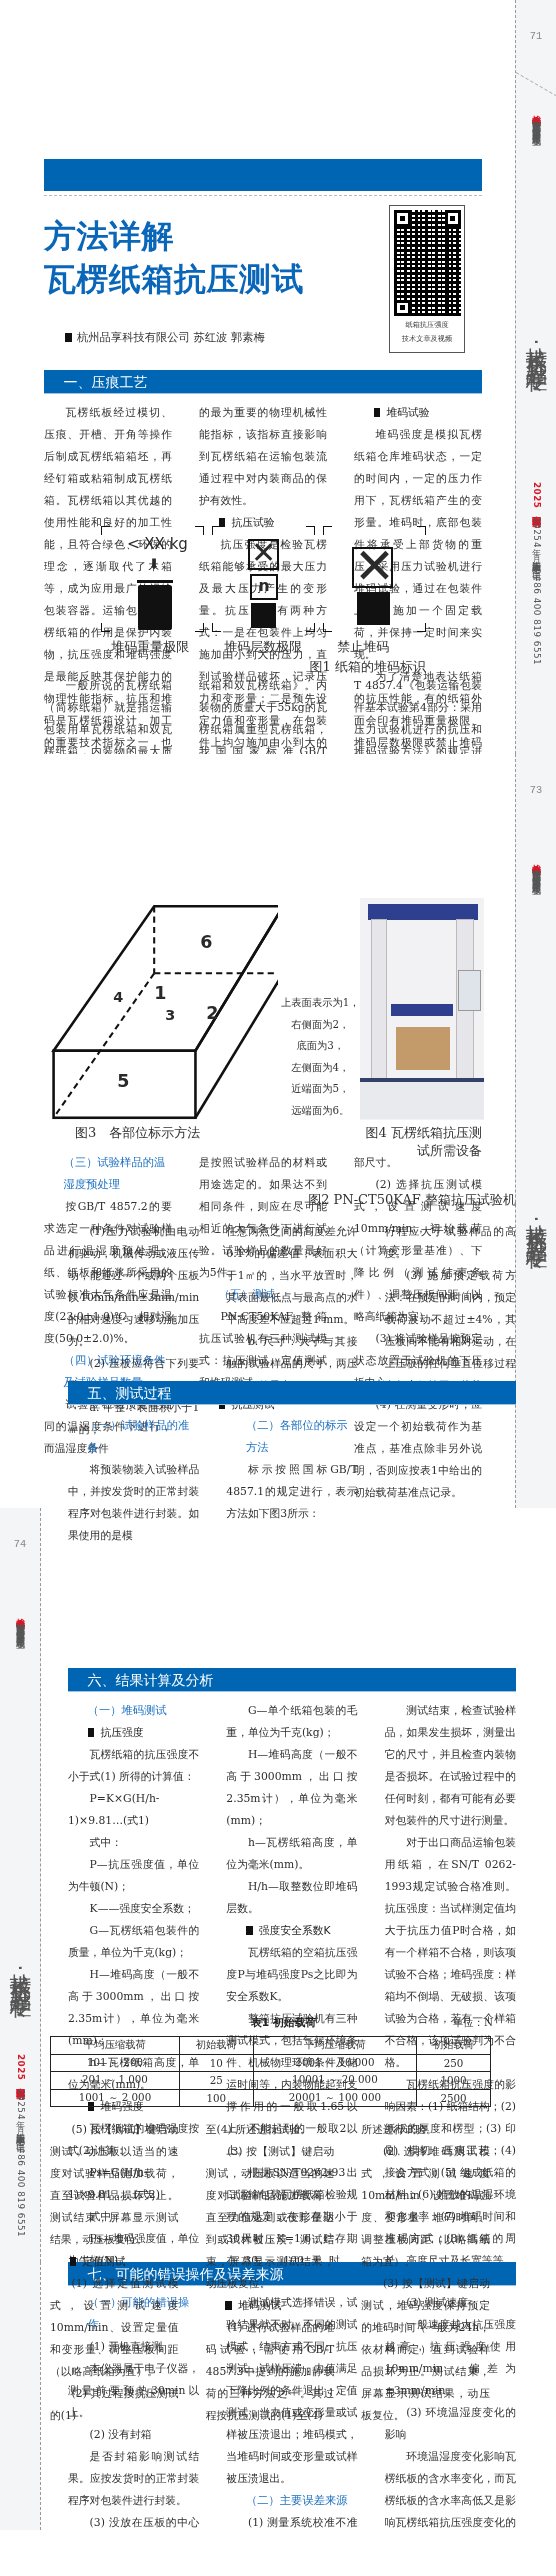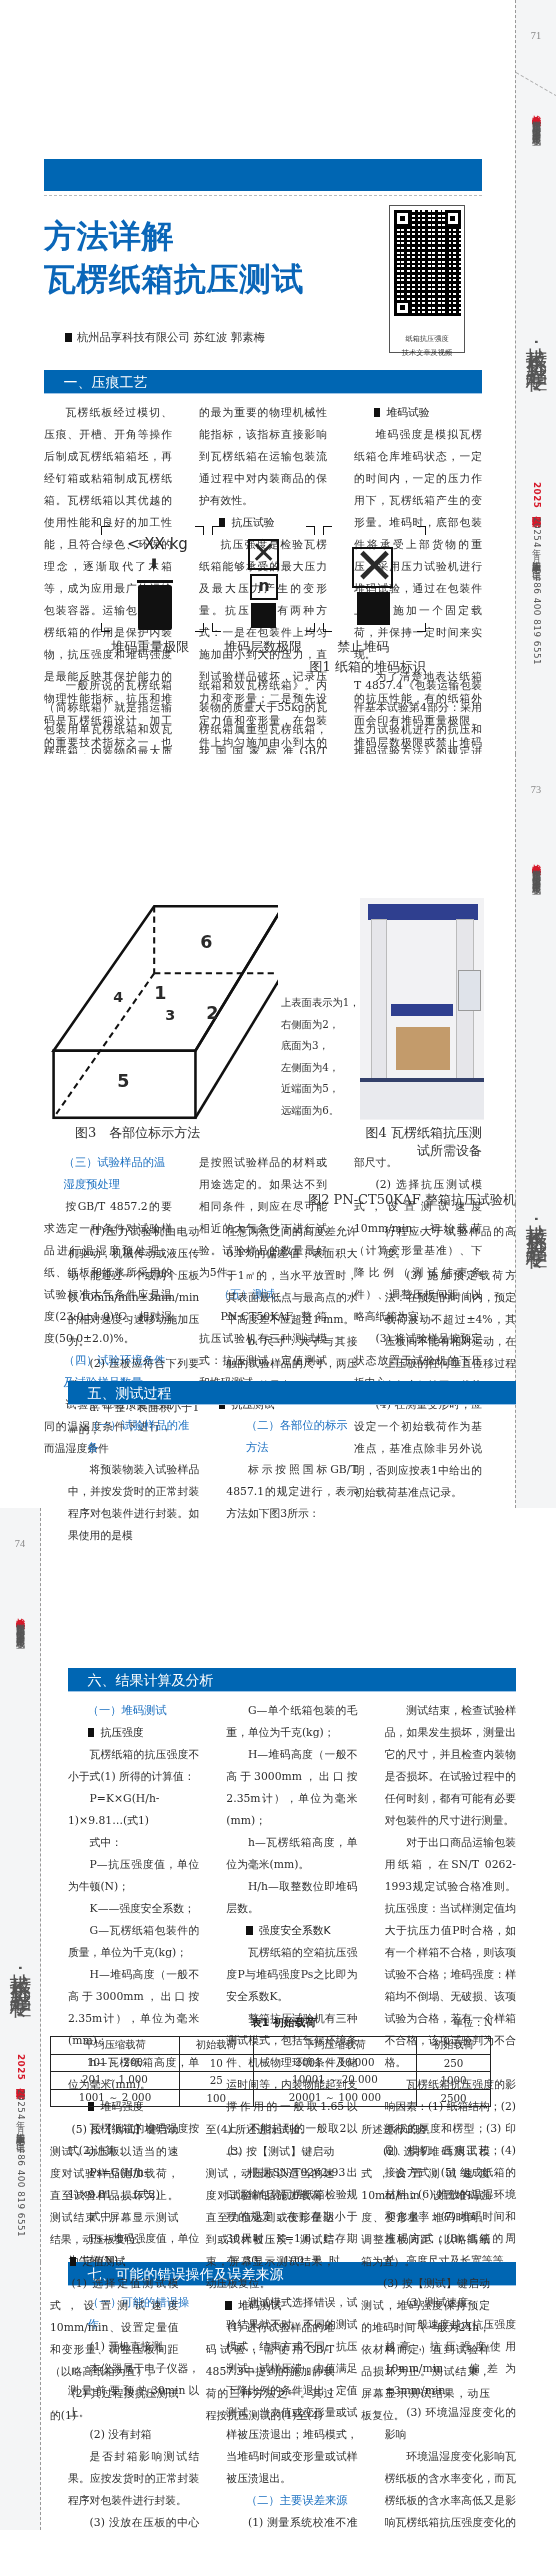--- a/index.html
+++ b/index.html
@@ -1,42 +1,42 @@
 <!DOCTYPE html>
 <html style="font-size:8.2px"><head>
 <meta charset="utf-8">
 <style>
 *{box-sizing:border-box;margin:0;padding:0}
 body{width:556px;background:#fff;font-family:"DejaVu Serif","Liberation Serif",serif;color:#2a2a2a}
 .page{position:relative;width:556px;height:754px;background:#fff;overflow:hidden}
 .side{position:absolute;top:0;width:41px;height:754px;background:#f4f5f6}
 .page.odd .side{right:0;border-left:1px dashed #999}
 .page.even .side{left:0;border-right:1px dashed #999}
-.side .pnum{position:absolute;top:30px;width:100%;text-align:center;font-family:Liberation Serif, serif;font-size:10.3px;color:#888}
+.side .pnum{position:absolute;top:30px;width:100%;text-align:center;font-family:Liberation Mono, monospace;font-size:10.3px;color:#888}
 .side .diag{position:absolute;left:0;width:41px;height:1px;border-top:1px dashed #aaa}
 .side .vt{position:absolute;left:0;width:41px;display:flex;flex-direction:column;align-items:center;font-family:"DejaVu Sans",sans-serif}
 .vchar{writing-mode:vertical-rl;font-size:8.8px;line-height:1.05;color:#555;letter-spacing:0.5px}
 .vchar.red{color:#d6192a;font-weight:bold}
 .vbig{writing-mode:vertical-rl;font-size:21.6px;color:#555;letter-spacing:2.1px;font-family:"DejaVu Sans",sans-serif}
 .content{position:absolute;top:0;bottom:0}
 .page.odd .content{left:44px;width:438px}
 .page.even .content{left:68px;width:448px}
 .topband{position:absolute;left:0;right:0;top:159px;height:32px;background:#0066b3}
 .hr-dash{position:absolute;left:0;right:0;border-top:1px dashed #bbb}
 .sec{position:absolute;left:0;right:0;height:24px;background:#0066b3;color:#fff;font-family:"DejaVu Sans",sans-serif;font-size:14px;line-height:24px;padding-left:19.6px;border-bottom:1px solid #9cc3e6}
 .title{position:absolute;left:0;top:215px;font-family:"DejaVu Sans",sans-serif;color:#0a66b8;font-size:32px;line-height:43px;font-weight:bold;letter-spacing:0.5px}
 .byline{position:absolute;left:20.6px;top:330px;font-size:11.3px;color:#333}
 .byline .sq{display:inline-block;width:7.2px;height:8.2px;background:#111;margin-right:5.2px;vertical-align:-0.5px}
 .qr{position:absolute;left:345px;top:205px;width:76px;height:148px;border:0.5px solid #555;background:#fff;padding:4.1px}
 .qr .code{width:67px;height:106px;background:
  repeating-linear-gradient(90deg,#000 0 3.1px,#fff 3.1px 5.7px,#000 5.7px 7.2px,#fff 7.2px 10.3px),
  repeating-linear-gradient(0deg,#000 0 2.6px,#fff 2.6px 4.6px);background-blend-mode:multiply;position:relative}
 .qr .code .fp{position:absolute;width:16.5px;height:16.5px;border:3.1px solid #000;background:#fff}
 .qr .code .fp::after{content:"";position:absolute;left:2.6px;top:2.6px;width:5.2px;height:5.2px;background:#000}
-.qr .cap{font-size:7.7px;text-align:center;line-height:14.4px;margin-top:16px;color:#333}
+.qr .cap{font-size:7.7px;text-align:center;line-height:14.4px;margin-top:2px;color:#333}
 .cols{position:absolute;left:0;right:0;display:grid;grid-template-columns:1fr 1fr 1fr;column-gap:27px}
 .cols p,.txt p{font-size:10.8px;line-height:22px;text-align:justify;text-indent:2em;color:#2e2e2e}
 .cols p.ni{text-indent:0}
 .bul{font-family:"DejaVu Sans",sans-serif;font-size:10.8px;line-height:22px;padding-left:19.6px;color:#222}
 .bul::before{content:"";display:inline-block;width:6.7px;height:8.8px;background:#111;margin-right:6.2px;vertical-align:-1px}
 .sub{font-family:"DejaVu Sans",sans-serif;font-size:11.3px;line-height:22px;color:#1a6fc0;padding-left:19.6px}
 .cap{font-size:13px;text-align:right;color:#333}
 .fig{position:absolute}
 .crn{position:absolute;width:9.3px;height:9.3px;border-color:#111;border-style:solid}
 .tbl{position:absolute;border-collapse:collapse;font-size:10.3px}
@@ -262,21 +262,21 @@
             <line x1="200" y1="140" x2="5" y2="420"></line>
         </g>
       </svg>
       <span style="position:absolute;left:149px;top:31px;font-size:17.5px;font-family:'DejaVu Sans',sans-serif;font-weight:bold">6</span>
       <span style="position:absolute;left:103px;top:82px;font-size:17.5px;font-family:'DejaVu Sans',sans-serif;font-weight:bold">1</span>
       <span style="position:absolute;left:155px;top:102px;font-size:17.5px;font-family:'DejaVu Sans',sans-serif;font-weight:bold">2</span>
       <span style="position:absolute;left:114px;top:106px;font-size:14.4px;font-family:'DejaVu Sans',sans-serif;font-weight:bold">3</span>
       <span style="position:absolute;left:62px;top:88px;font-size:14.4px;font-family:'DejaVu Sans',sans-serif;font-weight:bold">4</span>
       <span style="position:absolute;left:66px;top:170px;font-size:17.5px;font-family:'DejaVu Sans',sans-serif;font-weight:bold">5</span>
     </div>
-    <div style="position:absolute;left:237px;top:238px;text-align:left;font-size:10.3px;line-height:21.6px;color:#333">
+    <div style="position:absolute;left:237px;top:238px;text-align:center;font-size:10.3px;line-height:21.6px;color:#333">
       <div>上表面表示为1，</div>
       <div>右侧面为2，</div>
       <div>底面为3，</div>
       <div>左侧面为4，</div>
       <div>近端面为5，</div>
       <div>远端面为6。</div>
     </div>
     <div class="cap" style="position:absolute;left:31px;top:370px">图3　各部位标示方法</div>
 
     <div class="fig" style="left:316px;top:144px;width:124px;height:222px;background:#f2f2f4">

